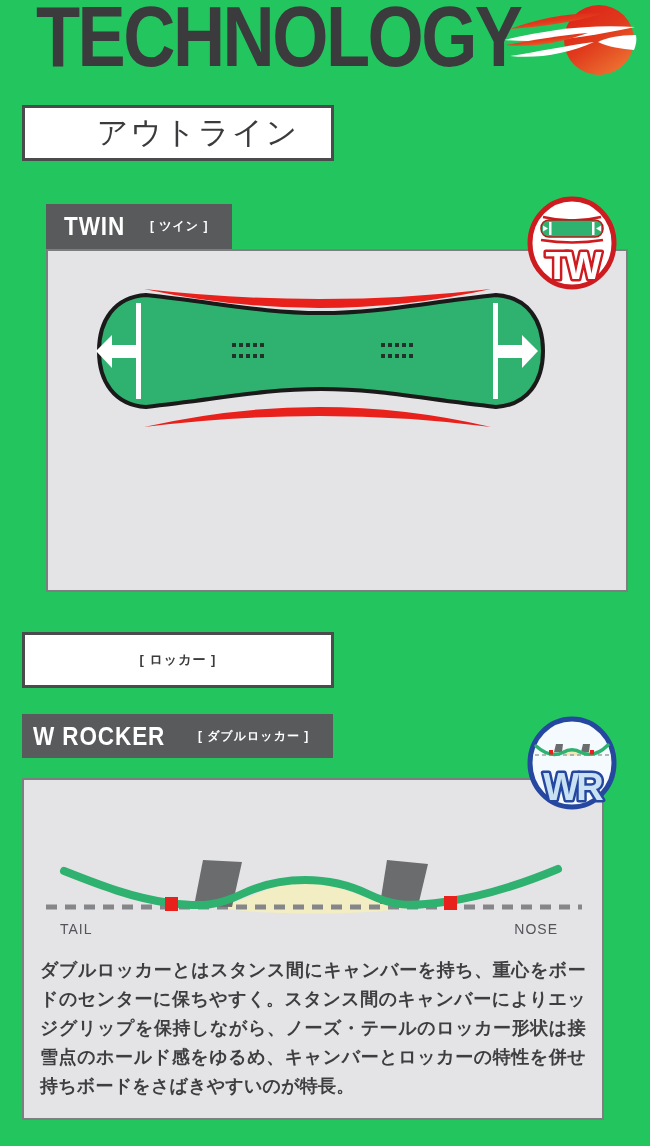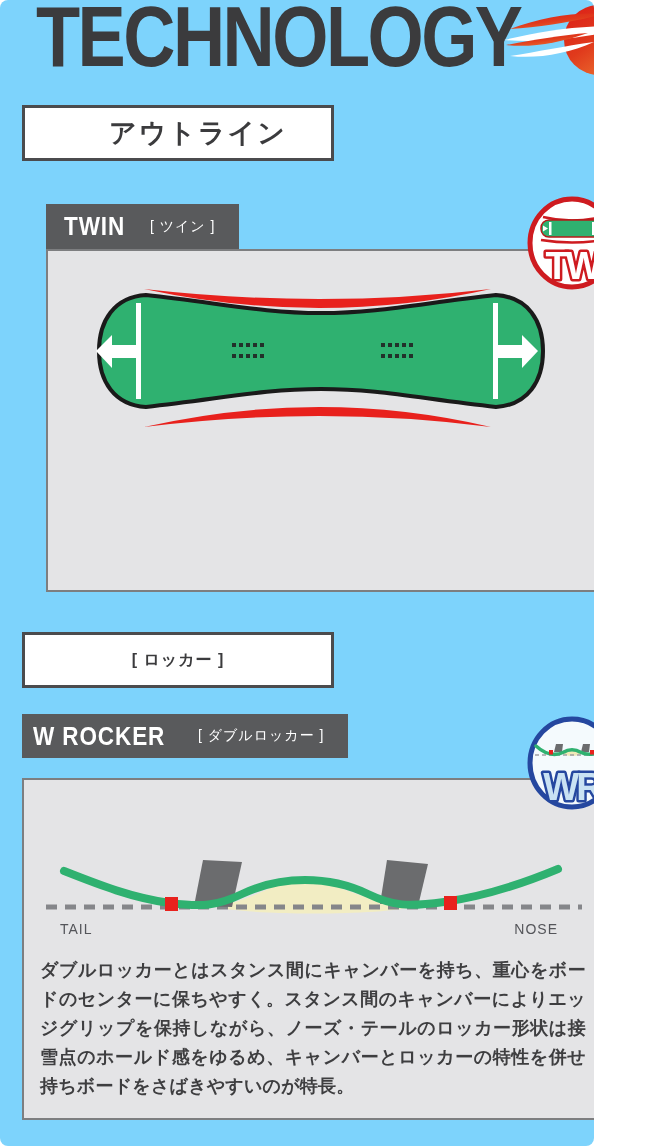--- a/index.html
+++ b/index.html
@@ -1,51 +1,51 @@
 <!DOCTYPE html>
 <html><head>
 <meta charset="utf-8">
 <style>
   html,body{margin:0;padding:0;background:#fff;}
   body{font-family:"Liberation Sans","DejaVu Sans",sans-serif;}
-  .page{position:relative;width:594px;height:1146px;background:#7dd3fc;overflow:hidden;border-radius:8px;}
+  .page{position:relative;width:650px;height:1146px;background:#22c55e;overflow:hidden;}
 
   
   .page-title{
     position:absolute;left:36px;top:-16px;margin:0;
     font-size:86px;line-height:104px;font-weight:900;color:#3B3B3D;
     letter-spacing:-3px;transform:scaleX(0.84);transform-origin:left center;
     white-space:nowrap;
   }
   .brand-logo{position:absolute;left:502px;top:2px;width:145px;height:74px;}
 
   
   .section-heading{
     position:absolute;left:22px;width:312px;height:56px;box-sizing:border-box;
     border:3px solid #4B4B4D;background:#fff;
     display:flex;align-items:center;justify-content:center;gap:9px;
   }
-  .section-heading .big{font-size:27px;font-weight:bold;color:#3B3B3D;letter-spacing:2px;margin-left:40px;}
-  .section-heading .sub{font-size:16px;font-weight:bold;color:#3B3B3D;letter-spacing:1px;}
+  .section-heading .big{font-size:31px;font-weight:normal;color:#3B3B3D;letter-spacing:2px;margin-left:40px;}
+  .section-heading .sub{font-size:13px;font-weight:bold;color:#3B3B3D;letter-spacing:1px;}
   .section-heading .sub:empty{display:none;}
   #heading-outline{top:105px;}
   #heading-arch{top:632px;}
 
   
   .card{position:absolute;left:22px;width:582px;}
   #card-twin{top:204px;padding-left:24px;}
   #card-wrocker{top:714px;}
   .tab{
     display:inline-flex;align-items:center;gap:18px;
     height:45px;padding:0 24px 0 18px;background:#595A5C;
     position:relative;z-index:2;
   }
   #card-wrocker .tab{height:44px;padding-left:11px;}
   .tab-main{font-size:25px;font-weight:bold;color:#fff;letter-spacing:1px;transform:scaleX(0.9);transform-origin:left center;white-space:nowrap;}
-  .tab-sub{font-size:14px;font-weight:normal;color:#fff;letter-spacing:1px;white-space:nowrap;}
+  .tab-sub{font-size:12px;font-weight:bold;color:#fff;letter-spacing:1px;white-space:nowrap;}
   .card-body{
     box-sizing:border-box;border:2px solid #7D7E80;background:#E4E4E6;
   }
   #card-twin .card-body{height:343px;}
   #card-wrocker .card-body{height:342px;margin-top:20px;}
   .diagram-svg{display:block;}
   .desc{
     margin:6px 16px 0;font-size:18px;font-weight:bold;color:#3E3E40;
     line-height:29px;letter-spacing:0.2px;text-align:justify;
   }

